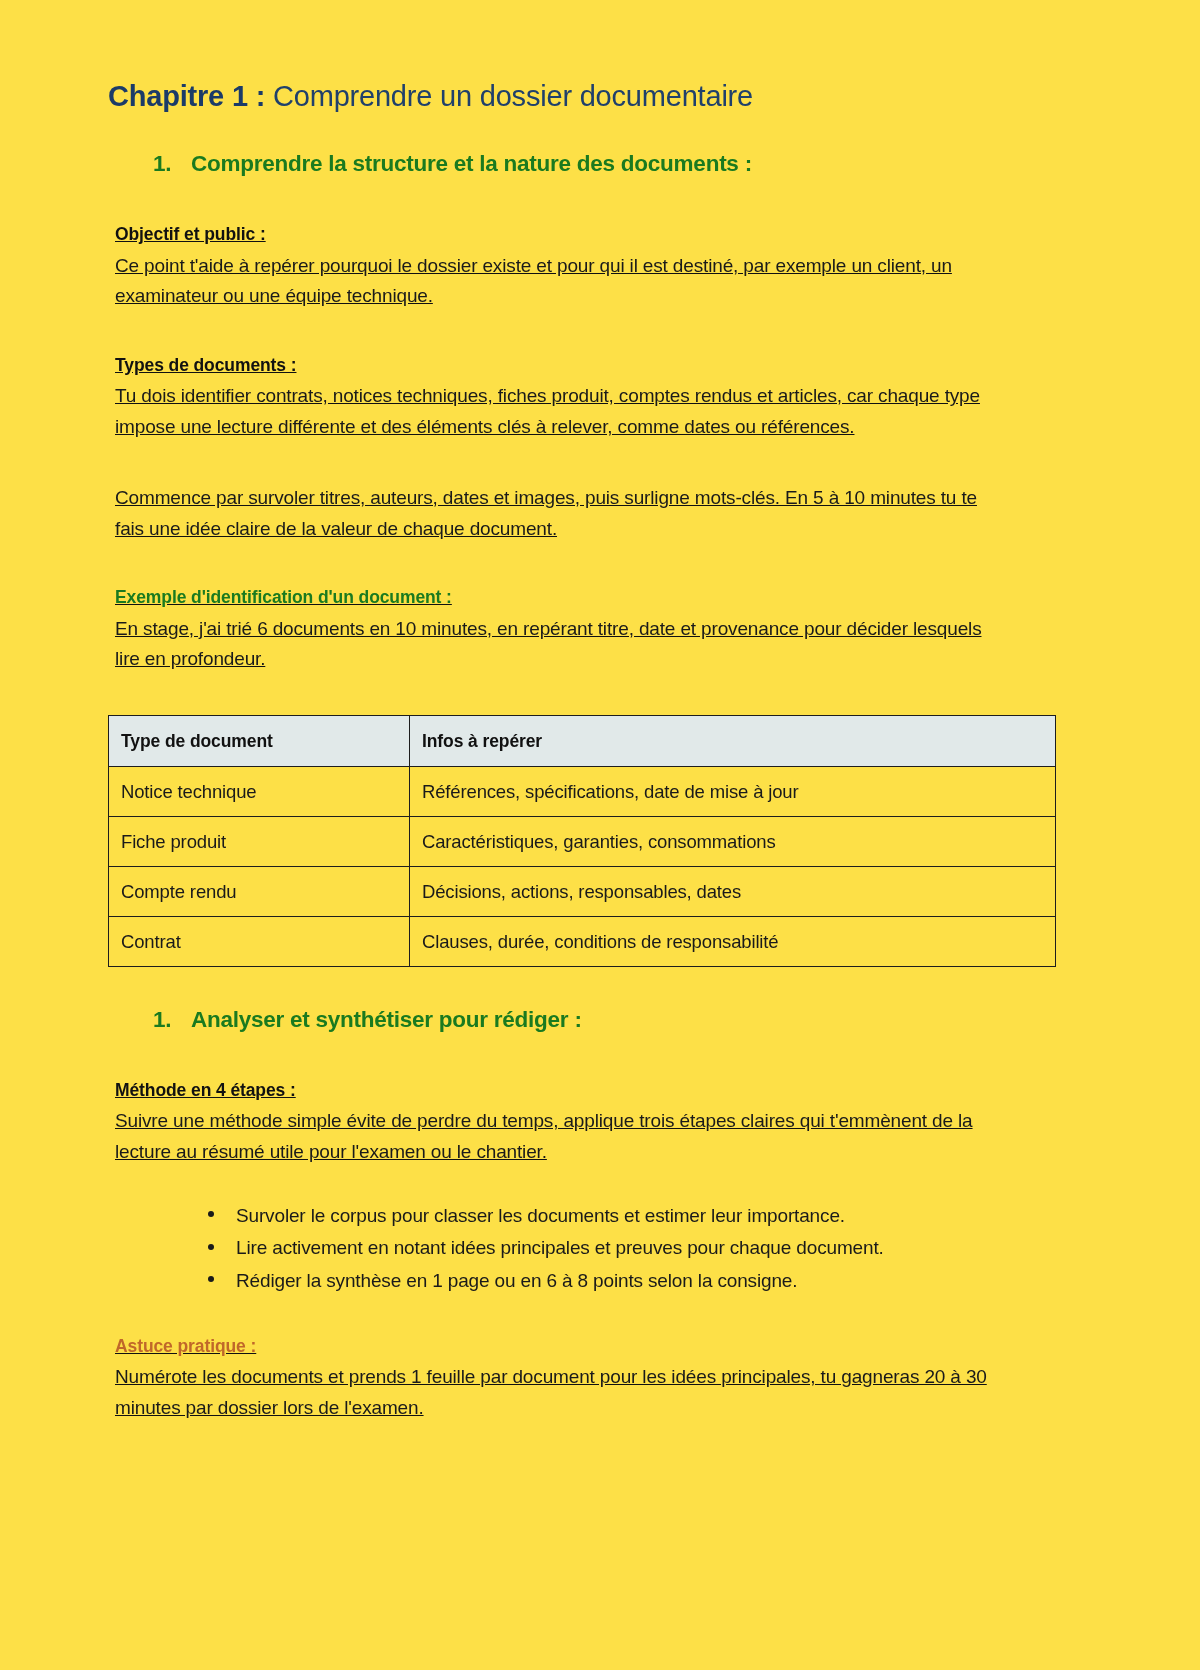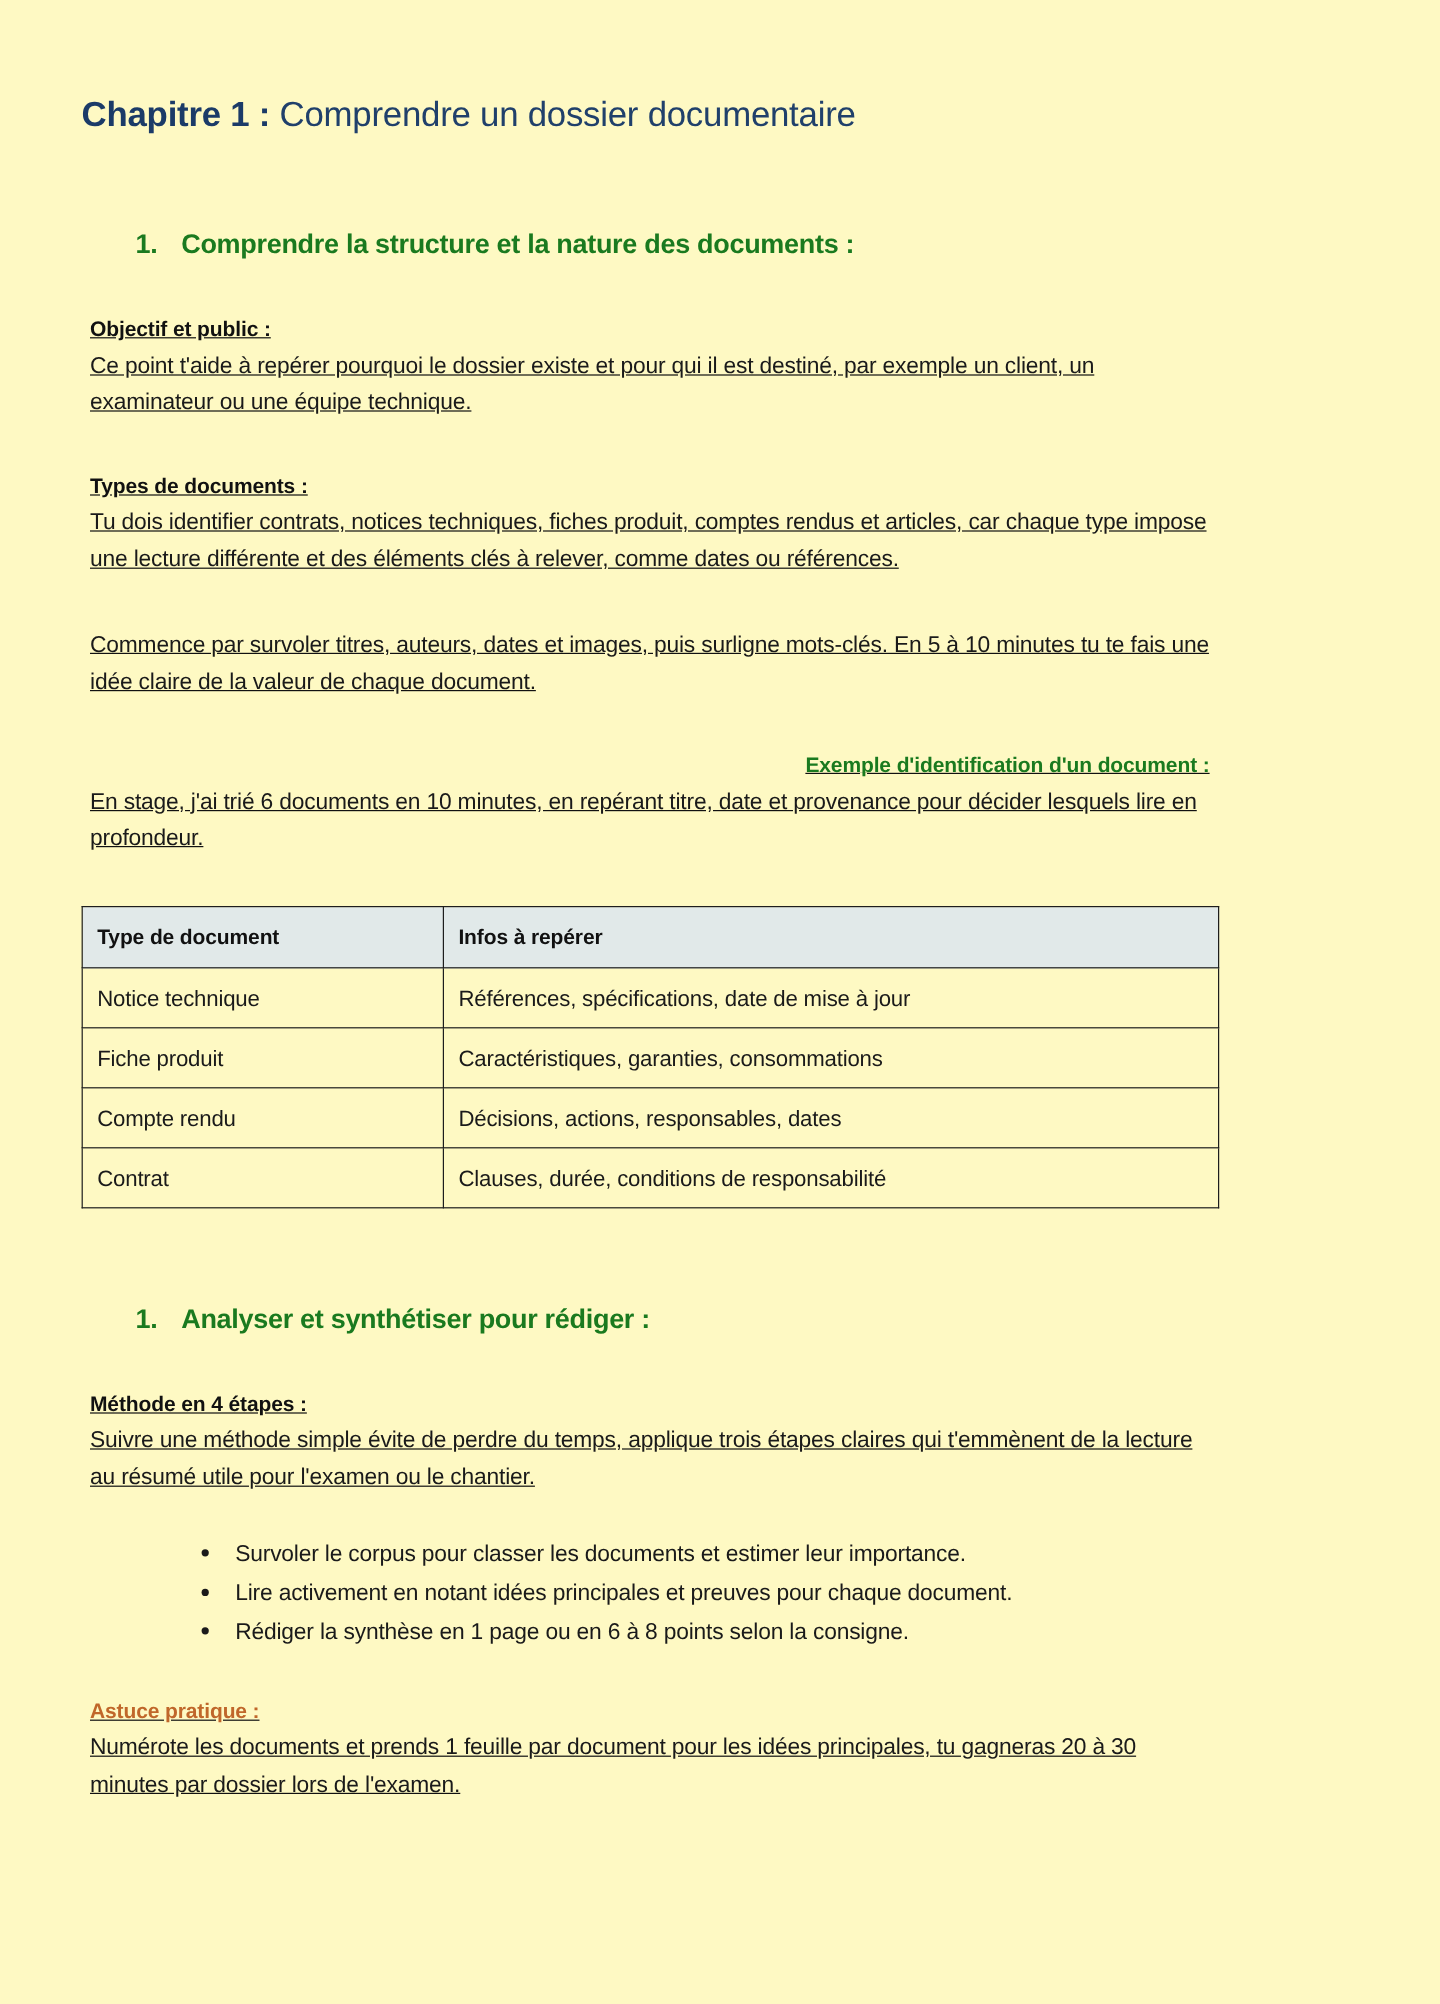--- a/index.html
+++ b/index.html
@@ -12,23 +12,23 @@
     height: 1670px;
     font-family: "Liberation Sans", sans-serif;
     color: #111111;
     overflow: hidden;
   }
 
   .page {
     position: relative;
     width: 1200px;
     height: 1670px;
-    background: #fef9c3;
+    background: #fde047;
     box-sizing: border-box;
-    padding: 78px 185px 0 68px;
+    padding: 78px 185px 0 108px;
   }
 
   
   .chapter-title {
     font-size: 29px;
     line-height: 1.25;
     color: #17375e;
     letter-spacing: -0.2px;
     margin: 0 0 0 0;
     white-space: nowrap;
@@ -53,37 +53,36 @@
     margin: 0;
     padding-left: 45px;
   }
   .section-heading .sec-num {
     width: 38px;
     flex: 0 0 38px;
     font-weight: 700;
   }
   .section-heading .sec-text {
     white-space: nowrap;
-    margin-top: 40px;
   }
 
   
   .block {
     margin: 7px;
     text-decoration: underline;
   }
   .lead {
     font-weight: 700;
     font-size: 17.5px;
     line-height: 1.5;
     color: #111111;
     letter-spacing: -0.1px;
     margin: 0 0 3px 0;
   }
-  .lead.green { color: #1a7a1f; text-align: right; }
+  .lead.green { color: #1a7a1f; }
   .lead.orange { color: #c0672a; }
 
   .para {
     font-size: 19px;
     line-height: 1.62;
     color: #1a1a1a;
     margin: 0;
     letter-spacing: -0.15px;
   }
 

